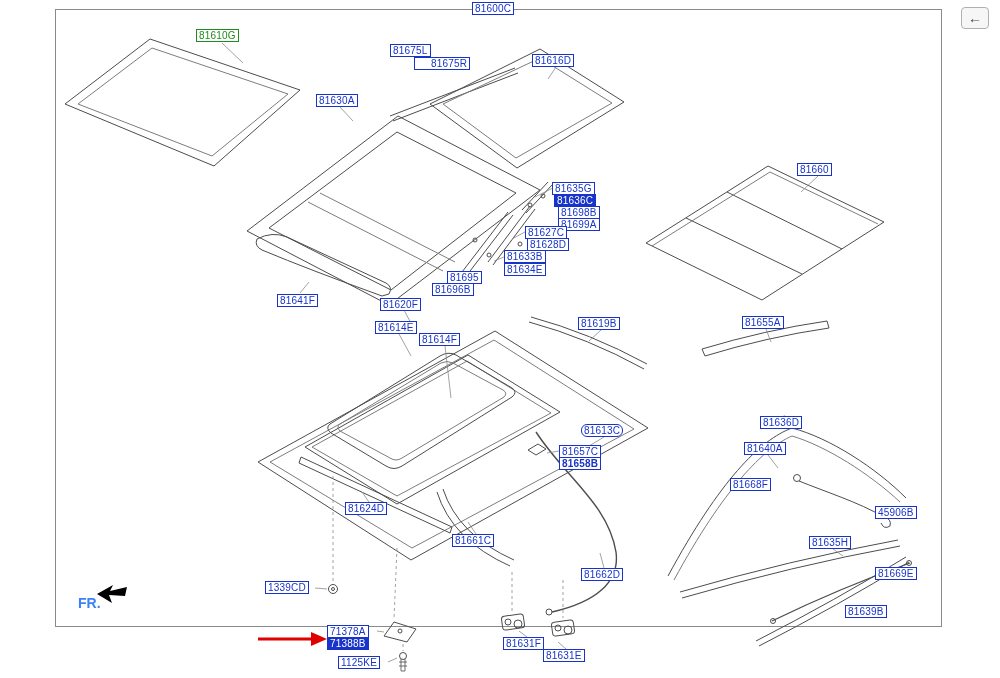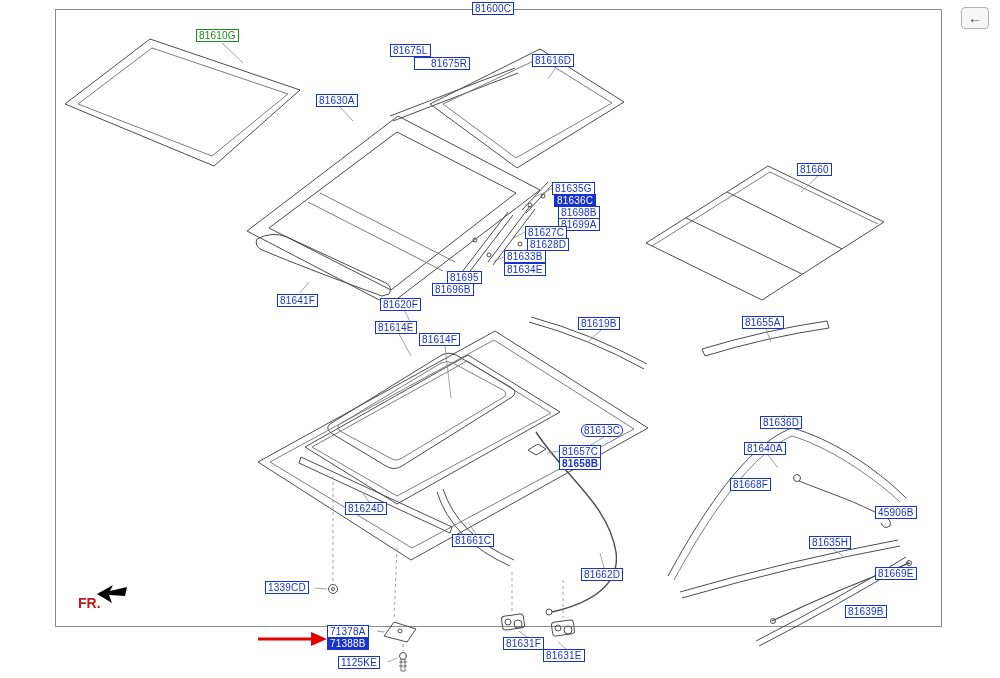--- a/index.html
+++ b/index.html
@@ -22,21 +22,21 @@
   .part-label.green{border-color:var(--label-green);color:var(--label-green);}
   .part-label.selected{background:var(--label-blue);color:#ffffff;}
   .back-btn{
     position:absolute;left:961px;top:7px;width:28px;height:22px;z-index:3;
     border:1px solid #b0b0b0;border-radius:4px;background:#f6f6f6;
     color:#444;font-size:14px;line-height:20px;text-align:center;cursor:pointer;
     box-sizing:border-box;
   }
   .fr-indicator{
     position:absolute;left:78px;top:595px;z-index:3;
-    color:#b91c1c;font-size:14px;font-weight:bold;
+    color:#3b82f6;font-size:14px;font-weight:bold;
   }
 </style>
 </head>
 <body>
 
 <div class="page">
 
   <svg class="lineart" width="1000" height="678" viewBox="0 0 1000 678">
 
     <rect x="55.5" y="9.5" width="886" height="617" fill="none" stroke="#8a8a8a" stroke-width="1"></rect>

